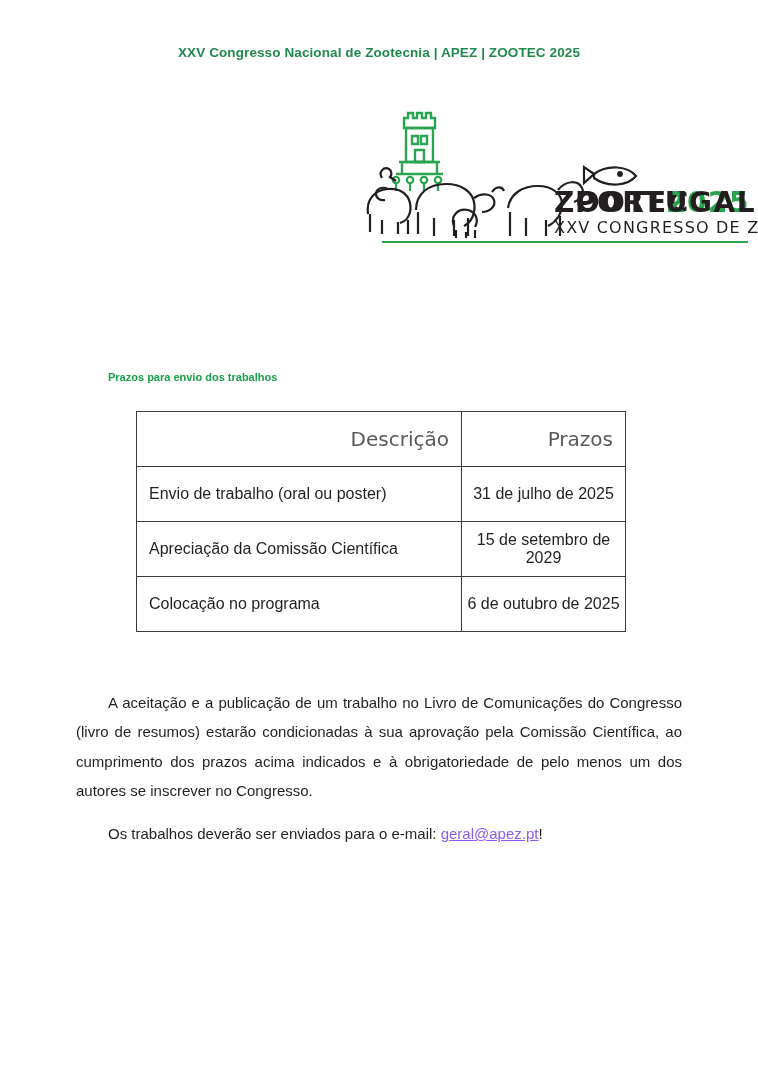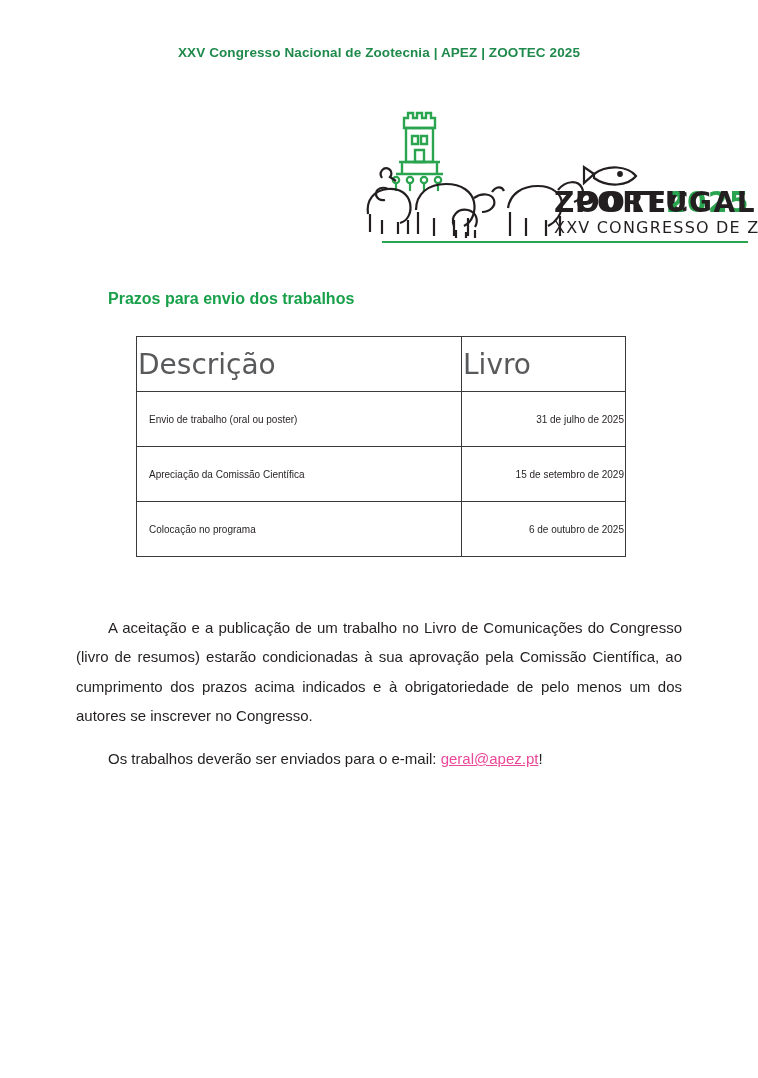--- a/index.html
+++ b/index.html
@@ -39,23 +39,23 @@
   }
   .logo-inner {
     display: inline-block;
     position: relative;
     width: 400px;
     height: 150px;
   }
 
   
   .section-title {
-    margin-top: 34px;
+    margin-top: 115px;
     margin-left: 108px;
-    font-size: 16px;
+    font-size: 11px;
     font-weight: bold;
     color: #18a04a;
   }
 
   
   .table-wrap {
     margin-top: 28px;
     margin-left: 136px;
     width: 489px;
   }
@@ -64,58 +64,58 @@
     width: 489px;
     table-layout: fixed;
   }
   table.deadlines th,
   table.deadlines td {
     border: 1px solid #3a3a3a;
     vertical-align: middle;
   }
   table.deadlines thead th {
     height: 52px;
-    text-align: left;
+    text-align: right;
     padding-right: 12px;
     font-weight: normal;
-    font-size: 28px;
+    font-size: 20px;
     color: #58595b;
     font-family: "DejaVu Sans", sans-serif;
   }
   table.deadlines col.c1 { width: 325px; }
   table.deadlines col.c2 { width: 164px; }
   table.deadlines tbody td {
     height: 52px;
-    font-size: 10px;
+    font-size: 16px;
     color: #231f20;
   }
   table.deadlines tbody td.desc {
     padding-left: 12px;
     text-align: left;
   }
   table.deadlines tbody td.date {
-    text-align: right;
+    text-align: center;
   }
 
   
   .body-text {
     margin-left: 76px;
     margin-right: 76px;
     margin-top: 56px;
     font-size: 15px;
     line-height: 1.95;
     text-align: justify;
     color: #231f20;
   }
   .body-text p {
     margin: 0 0 14px 0;
     text-indent: 32px;
   }
   .body-text a {
-    color: #ec4899;
+    color: #8b5cf6;
     text-decoration: underline;
   }
 </style>
 </head>
 <body>
 
 <div class="page">
 
   <div class="doc-header">XXV Congresso Nacional de Zootecnia | APEZ | ZOOTEC 2025</div>
 
@@ -178,21 +178,21 @@
 
   <div class="table-wrap">
     <table class="deadlines">
       <colgroup>
           <col class="c1">
           <col class="c2">
         </colgroup>
       <thead>
         <tr>
           <th>Descrição</th>
-          <th>Livro</th>
+          <th>Prazos</th>
         </tr>
       </thead>
       <tbody>
         <tr>
           <td class="desc">Envio de trabalho (oral ou poster)</td>
           <td class="date">31 de julho de 2025</td>
         </tr>
         <tr>
           <td class="desc">Apreciação da Comissão Científica</td>
           <td class="date">15 de setembro de 2029</td>

